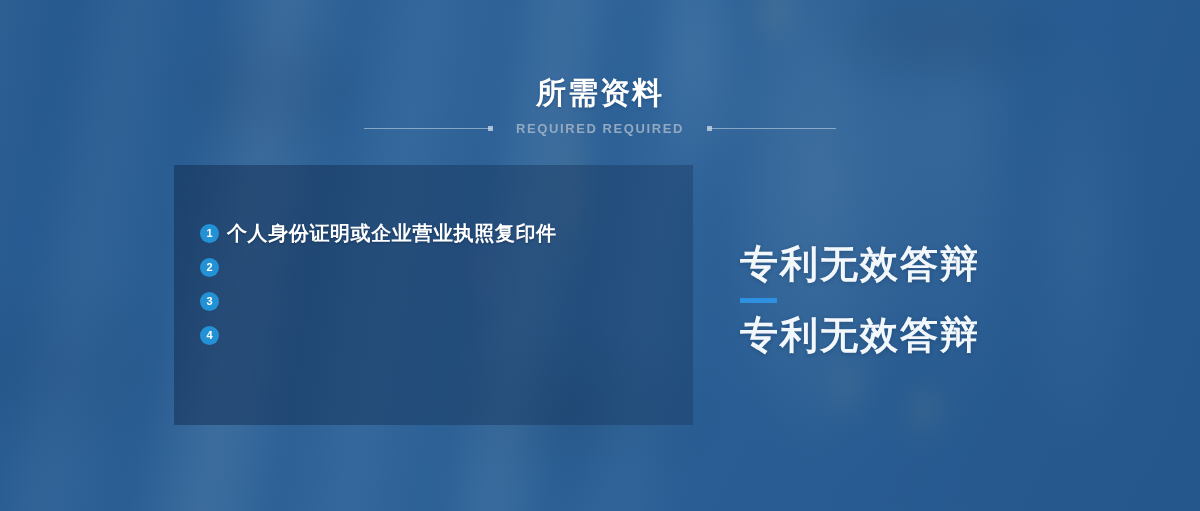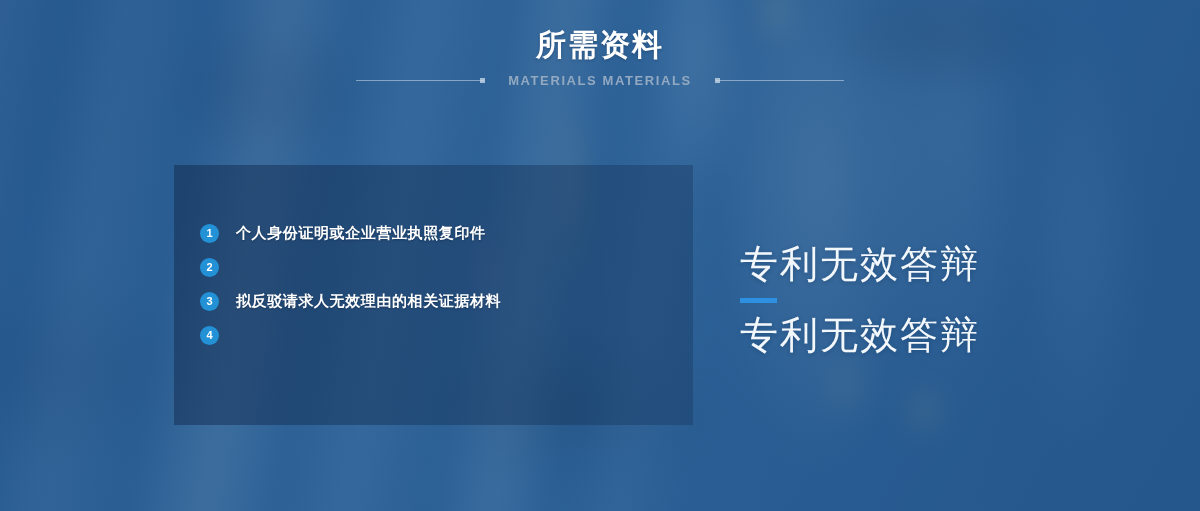--- a/index.html
+++ b/index.html
@@ -64,20 +64,21 @@
     width: 100%;
     text-align: center;
   }
   .header-title {
     font-size: 30px;
     font-weight: bold;
     color: #ffffff;
     letter-spacing: 2px;
     line-height: 1.15;
     text-shadow: 0 1px 3px rgba(10,35,70,0.35);
+    margin-top: 48px;
   }
   .header-sub-row {
     position: relative;
     margin-top: 8px;
     height: 20px;
     display: flex;
     align-items: center;
     justify-content: center;
   }
   .header-sub {
@@ -133,38 +134,38 @@
     background: #2391d6;
     color: #ffffff;
     font-size: 11px;
     font-weight: bold;
     display: flex;
     align-items: center;
     justify-content: center;
     line-height: 1;
   }
   .item-text {
-    margin-left: 17px;
-    font-size: 15px;
+    margin-left: 8px;
+    font-size: 20px;
     font-weight: bold;
     color: #ffffff;
     letter-spacing: 0.6px;
     white-space: nowrap;
     text-shadow: 0 1px 2px rgba(8,28,58,0.45);
   }
 
   
   .headline {
     position: absolute;
     left: 740px;
     top: 244px;
   }
   .headline-line {
     font-size: 38px;
-    font-weight: normal;
+    font-weight: bold;
     color: #f2f7fc;
     letter-spacing: 2px;
     line-height: 1.08;
     white-space: nowrap;
     text-shadow: 0 1px 4px rgba(10,35,70,0.30);
   }
   .headline-divider {
     width: 37px;
     height: 5px;
     background: #2d90e0;
@@ -176,40 +177,39 @@
 
 <div class="banner">
 
   <div class="bg-photo"></div>
   <div class="bg-tint"></div>
 
   <div class="header">
     <div class="header-title">所需资料</div>
     <div class="header-sub-row">
       <span class="rule left"></span>
-      <span class="header-sub">MATERIALS MATERIALS</span>
+      <span class="header-sub">REQUIRED REQUIRED</span>
       <span class="rule right"></span>
     </div>
   </div>
 
   <div class="panel">
     <div class="panel-list">
 
       <div class="list-item">
         <span class="badge">1</span>
         <span class="item-text">个人身份证明或企业营业执照复印件</span>
       </div>
 
       <div class="list-item">
         <span class="badge">2</span>
       </div>
 
       <div class="list-item">
         <span class="badge">3</span>
-        <span class="item-text">拟反驳请求人无效理由的相关证据材料</span>
       </div>
 
       <div class="list-item">
         <span class="badge">4</span>
       </div>
 
     </div>
   </div>
 
   <div class="headline">

